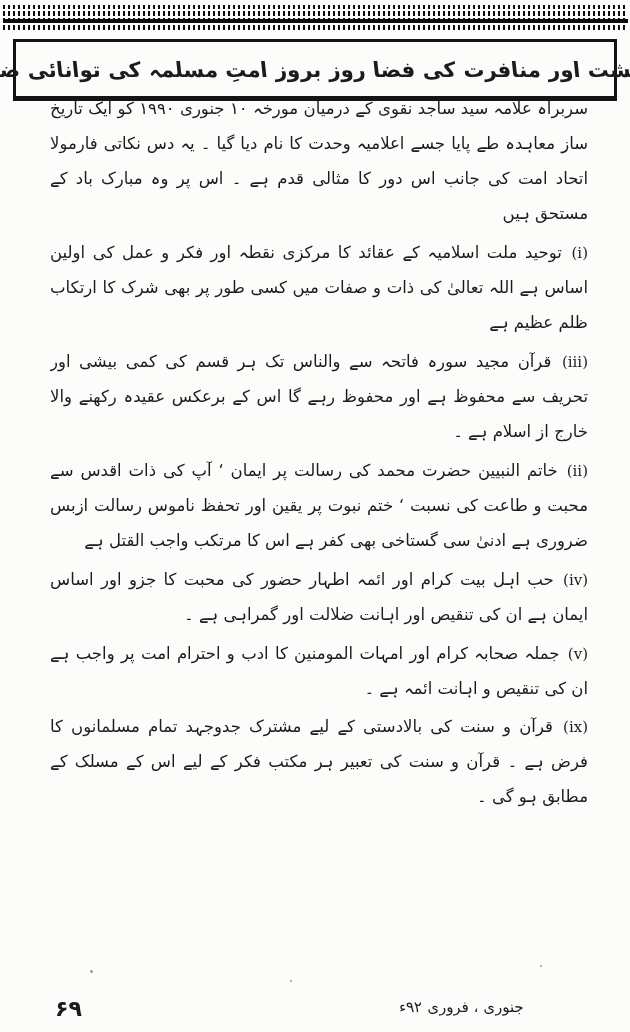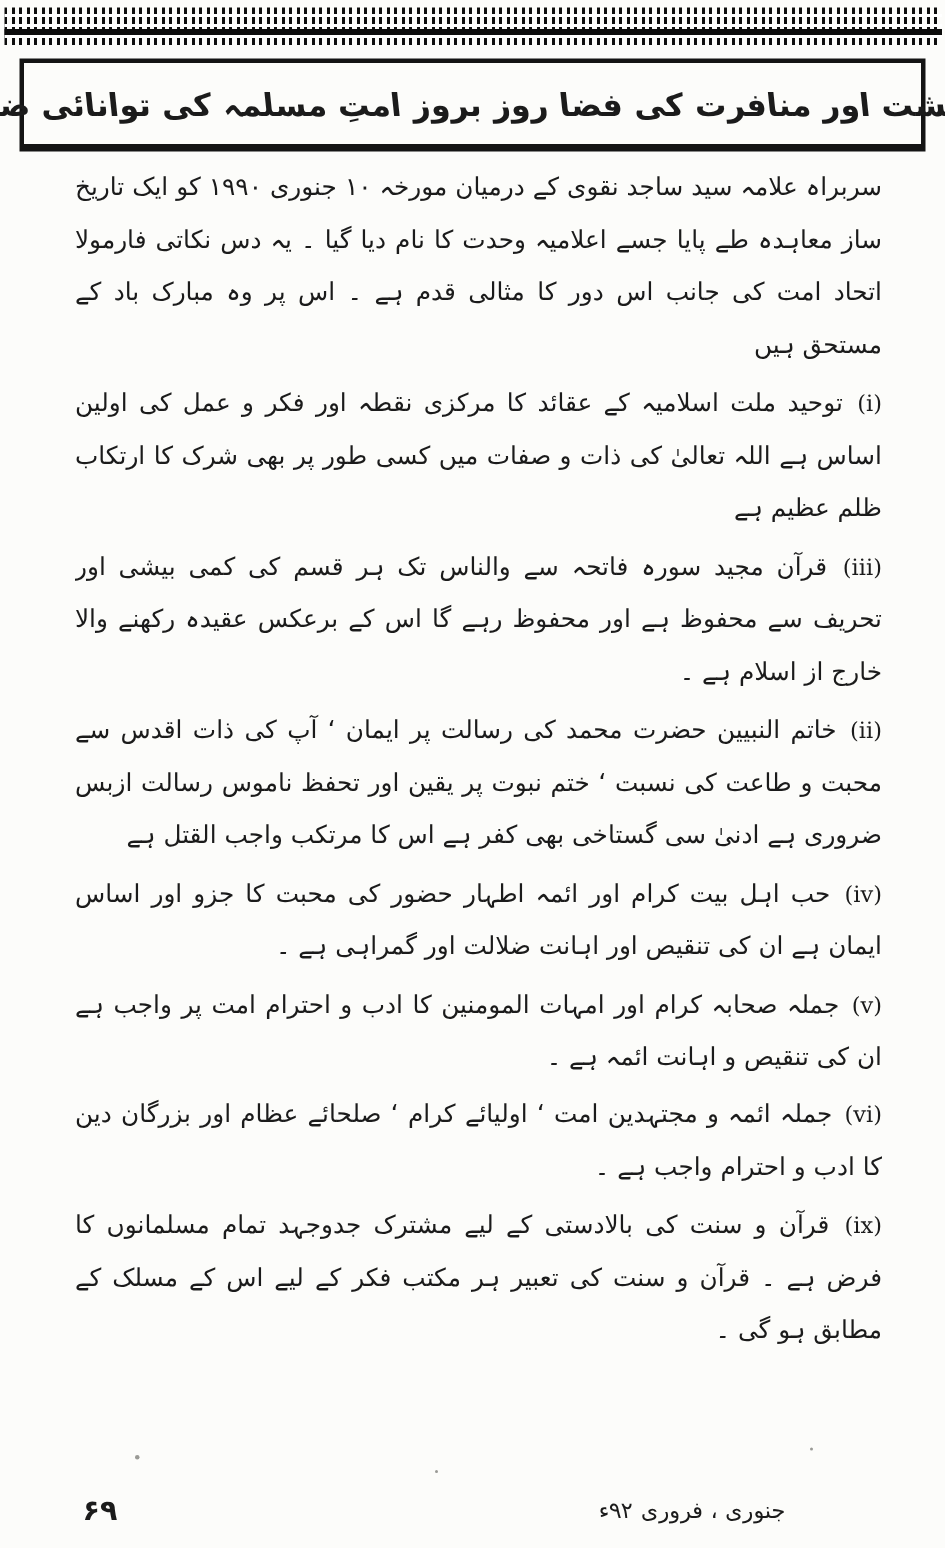--- a/index.html
+++ b/index.html
@@ -30,21 +30,21 @@
   }
   .headline{
     direction:rtl;
     font-size:21px;font-weight:bold;
     white-space:nowrap;
     transform:skewX(6deg);
     letter-spacing:-0.5px;
   }
   
   .body-text{
-    position:absolute;top:108px;right:42px;left:22px;height:860px;
+    position:absolute;top:92px;right:42px;left:22px;height:860px;
     direction:rtl;
     text-align:justify;
     font-size:16.5px;
     line-height:2.12;
     overflow:hidden;
     margin-left:28px;
   }
   .para{margin:0 0 4px 0;}
   .num{
     direction:ltr;unicode-bidi:embed;
@@ -54,21 +54,21 @@
   }
   
   .footer{position:absolute;left:0;right:0;top:996px;height:30px;}
   .issue{
     position:absolute;right:106px;top:2px;
     direction:rtl;font-size:15px;
     transform:skewX(5deg);
   }
   .pagenum{
     position:absolute;left:55px;top:0;
-    font-size:19px;font-weight:bold;letter-spacing:1px;
+    font-size:22px;font-weight:bold;letter-spacing:1px;
   }
   
   .speck{position:absolute;background:#9a9a96;border-radius:50%;}
 </style>
 </head>
 <body>
 
 <div class="page" style="background: rgb(252, 252, 250); color: rgb(27, 27, 27);">
 
   <div class="top-band"></div>
@@ -83,21 +83,20 @@
     <p class="para"><span class="num">(i)</span> <span>توحید ملت اسلامیہ کے عقائد کا مرکزی نقطہ اور فکر و عمل کی اولین اساس ہے اللہ تعالیٰ کی ذات و صفات میں کسی طور پر بھی شرک کا ارتکاب ظلم عظیم ہے</span></p>
 
     <p class="para"><span class="num">(iii)</span> <span>قرآن مجید سورہ فاتحہ سے والناس تک ہر قسم کی کمی بیشی اور تحریف سے محفوظ ہے اور محفوظ رہے گا اس کے برعکس عقیدہ رکھنے والا خارج از اسلام ہے ۔</span></p>
 
     <p class="para"><span class="num">(ii)</span> <span>خاتم النبیین حضرت محمد کی رسالت پر ایمان ‘ آپ کی ذات اقدس سے محبت و طاعت کی نسبت ‘ ختم نبوت پر یقین اور تحفظ ناموس رسالت ازبس ضروری ہے ادنیٰ سی گستاخی بھی کفر ہے اس کا مرتکب واجب القتل ہے</span></p>
 
     <p class="para"><span class="num">(iv)</span> <span>حب اہل بیت کرام اور ائمہ اطہار حضور کی محبت کا جزو اور اساس ایمان ہے ان کی تنقیص اور اہانت ضلالت اور گمراہی ہے ۔</span></p>
 
     <p class="para"><span class="num">(v)</span> <span>جملہ صحابہ کرام اور امہات المومنین کا ادب و احترام امت پر واجب ہے ان کی تنقیص و اہانت ائمہ ہے ۔</span></p>
 
-    <p class="para"><span class="num">(vi)</span> <span>جملہ ائمہ و مجتہدین امت ‘ اولیائے کرام ‘ صلحائے عظام اور بزرگان دین کا ادب و احترام واجب ہے ۔</span></p>
 
 
 
     <p class="para"><span class="num">(ix)</span> <span>قرآن و سنت کی بالادستی کے لیے مشترک جدوجہد تمام مسلمانوں کا فرض ہے ۔ قرآن و سنت کی تعبیر ہر مکتب فکر کے لیے اس کے مسلک کے مطابق ہو گی ۔</span></p>
 
   </div>
 
   <div class="footer">
     <span class="issue">جنوری ، فروری ۹۲ء</span>
     <span class="pagenum">۶۹</span>

